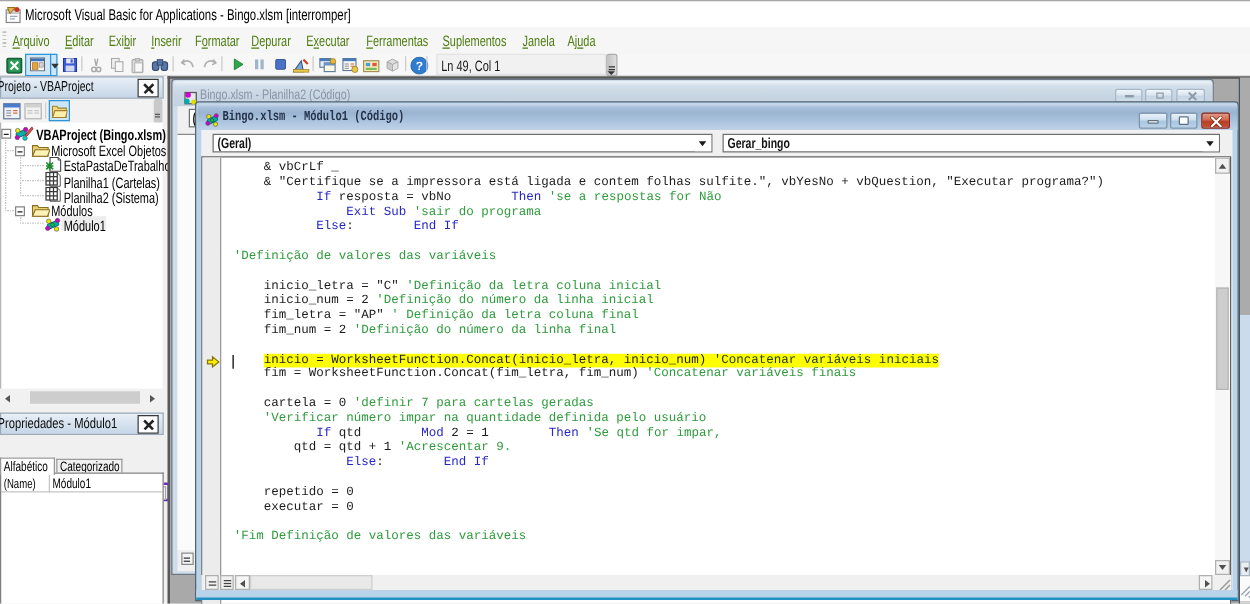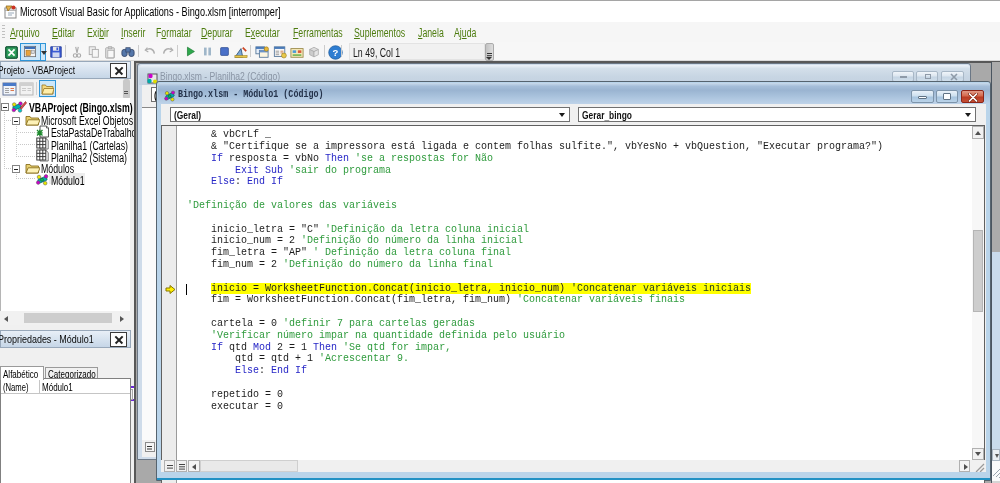--- a/index.html
+++ b/index.html
@@ -54,21 +54,21 @@
 #fwin .ttxt{position:absolute;left:21px;top:5.5px;font-size:11px;font-weight:bold;color:#24324a;font-family:Liberation Mono, monospace;}
 #fwin .client{position:absolute;left:4px;top:21.5px;width:825px;height:371px;background:#f0f0f0;}
 .combo{position:absolute;top:3.5px;height:15px;background:#fff;border:1px solid #707070;}
 .combo .t{position:absolute;left:3px;top:1px;font-size:11px;font-weight:bold;color:#111;}
 .combo .db{position:absolute;right:0px;top:0px;width:13px;height:13px;background:#fff;}
 .arrw{position:absolute;width:0;height:0;border-left:3.5px solid transparent;border-right:3.5px solid transparent;border-top:4px solid #1a1a1a;}
 
 #codepane{position:absolute;left:4px;top:43px;width:824px;height:400px;border:1px solid #606060;background:#fff;}
 #gutter{position:absolute;left:0;top:0;width:14.5px;height:100%;background:#ececec;border-right:1px solid #9a9a9a;}
 #code{position:absolute;left:25px;top:3.3px;font-family:"Liberation Mono",monospace;font-size:10px;line-height:11.79px;color:#1c1c1c;white-space:pre;}
-#code .k{color:#2727c7;}
+#code .k{color:#2727c7;margin-left:42px;}
 #code .c{color:#2f9b3d;}
 #code .hl{background:#ffff00;}
 #code .hl .c{color:#233c20;}
 #cursor{position:absolute;left:24px;width:1px;height:11px;background:#000;}
 #vsb{position:absolute;left:815px;top:44px;width:11.5px;height:334px;background:#f7f7f7;}
 #hsrow{position:absolute;left:4px;top:377.5px;width:824px;height:13px;background:#f0f0f0;}
 .sbtn{position:absolute;background:#f1f1f1;border:1px solid #b0b0b0;}
 #fwin .bot{position:absolute;left:0;bottom:0;width:100%;height:8.5px;background:#b9d4ea;}
 #fwin .bot2{position:absolute;left:0;bottom:0;width:100%;height:2.5px;background:#2191c4;}
 .tri{position:absolute;width:0;height:0;}
@@ -450,21 +450,21 @@
 
     cartela = 0 <span class="c">'definir 7 para cartelas geradas</span>
     <span class="c">'Verificar número impar na quantidade definida pelo usuário</span>
     <span class="k">If</span> qtd <span class="k">Mod</span> 2 = 1 <span class="k">Then</span> <span class="c">'Se qtd for impar,</span>
         qtd = qtd + 1 <span class="c">'Acrescentar 9.</span>
         <span class="k">Else</span>: <span class="k">End If</span>
 
     repetido = 0
     executar = 0
 
-</pre>
+<span class="c">'Fim Definição de valores das variáveis</span></pre>
   </div>
   <div class="a" id="vsb">
     <div class="sbtn" style="left:0;top:0;width:11.5px;height:12.5px">
         <span class="tri" style="left:2.2px;top:3.5px;border-left:3.2px solid transparent;border-right:3.2px solid transparent;border-bottom:4.5px solid #505050"></span>
       </div>
     <div class="a" style="left:0.5px;top:104px;width:10.5px;height:82px;background:#cdcdcd;border:1px solid #b5b5b5"></div>
     <div class="sbtn" style="left:0;top:321.5px;width:11.5px;height:12.5px">
         <span class="tri" style="left:2.2px;top:3.8px;border-left:3.2px solid transparent;border-right:3.2px solid transparent;border-top:4.5px solid #505050"></span>
       </div>
   </div>

